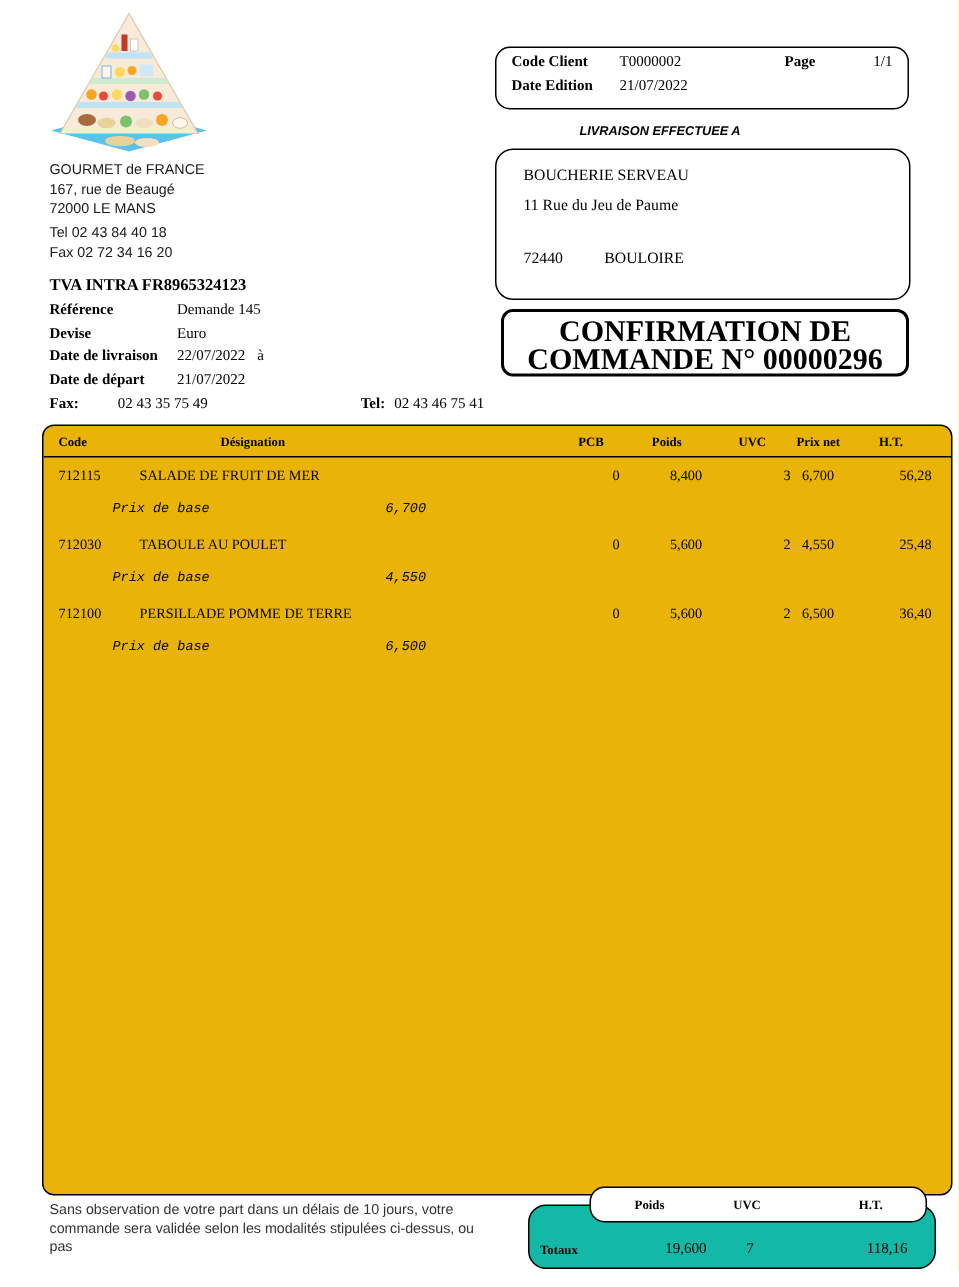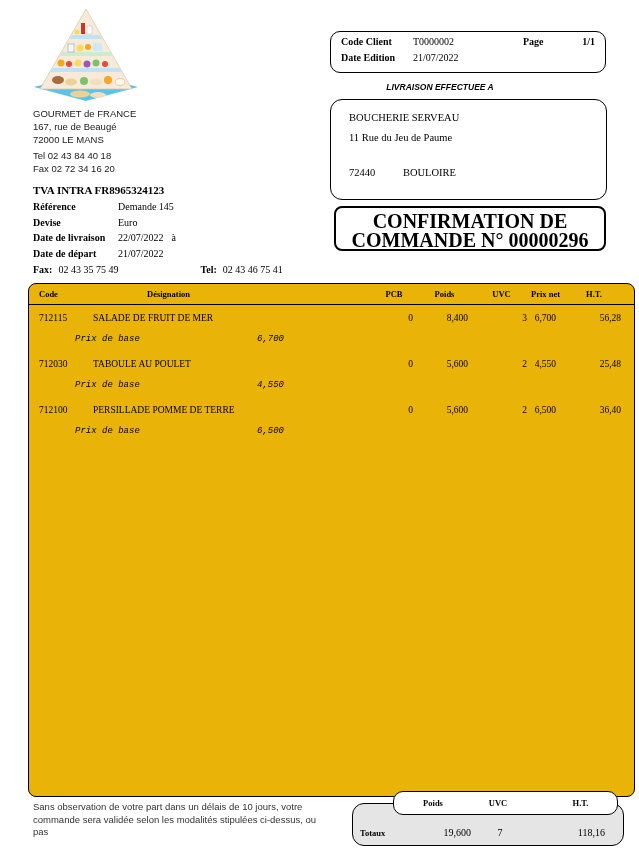--- a/index.html
+++ b/index.html
@@ -18,32 +18,32 @@
   .logo { left:28px; top:6px; width:116px; height:100px; }
   .company-block { left:33px; top:107px; font-size:9.5px; line-height:13px; color:#1a1a1a; }
   .phone-block   { left:33px; top:149px; font-size:9.5px; line-height:13px; color:#1a1a1a; }
   .tva { left:33px; top:184px; font-size:11px; font-weight:bold; }
 
   
   .ref-block { left:33px; top:201px; width:300px; font-size:10px; }
   .info-row { display:flex; height:15.5px; align-items:flex-start; }
   .info-label { width:85px; font-weight:bold; }
   .info-suffix { margin-left:8px; }
-  .faxtel { left:33px; top:264px; width:330px; font-size:10px; display:flex; }
+  .faxtel { left:33px; top:264px; width:330px; font-size:10px; display:flex;gap:20px; }
   .faxtel .lbl { font-weight:bold; margin-right:6px; }
   .faxtel .tel-group { margin-left:82px; display:flex; }
 
   
   .client-box {
     left:330px; top:31px; width:276px; height:42px;
     border:1.5px solid #000; border-radius:10px; font-size:10px;
     padding:4px 8px 0 10px;
   }
   .client-box .row { display:grid; grid-template-columns:72px 110px 48px 1fr; height:16px; }
-  .client-box .pv { text-align:right; padding-right:2px;font-weight:bold; }
+  .client-box .pv { text-align:right; padding-right:2px; }
 
   .livraison { left:302px; top:82px; width:276px; text-align:center;
     font-size:8.5px; font-weight:bold; font-style:italic; }
 
   .address-box {
     left:330px; top:99px; width:277px; height:101px;
     border:1.5px solid #000; border-radius:12px;
     font-size:10.5px; padding:8px 12px 0 18px; line-height:20px;
   }
   .address-box .cityrow { margin-top:15px; }
@@ -77,21 +77,21 @@
   .num-ht { justify-content:flex-end; padding-right:13px; }
   .base-row { display:flex; margin-top:9px; margin-bottom:8px; height:14px;
     padding-left:46px; font-size:9px; font-style:italic; }
   .base-row .bl { width:182px; }
 
   
   .footer-note { left:33px; top:801px; width:300px; font-size:9.5px; line-height:12.5px; color:#333; }
 
   .totals-box {
     left:352px; top:803px; width:272px; height:43px;
-    border:1.5px solid #000; border-radius:12px; background:#e5e5e5; z-index:2;
+    border:1.5px solid #000; border-radius:12px; background:#14b8a6; z-index:2;
     display:grid; grid-template-columns:66px 56px 50px 1fr;
     align-items:end; padding-bottom:7px; font-size:10px;
   }
   .totals-box .t-label { font-size:8.5px; font-weight:bold; padding-left:7px; }
   .totals-box .t-poids { text-align:right; padding-right:4px; }
   .totals-box .t-uvc { text-align:center; }
   .totals-box .t-ht { text-align:right; padding-right:18px; }
 
   .totals-head-box {
     left:393px; top:791px; width:225px; height:24px;

